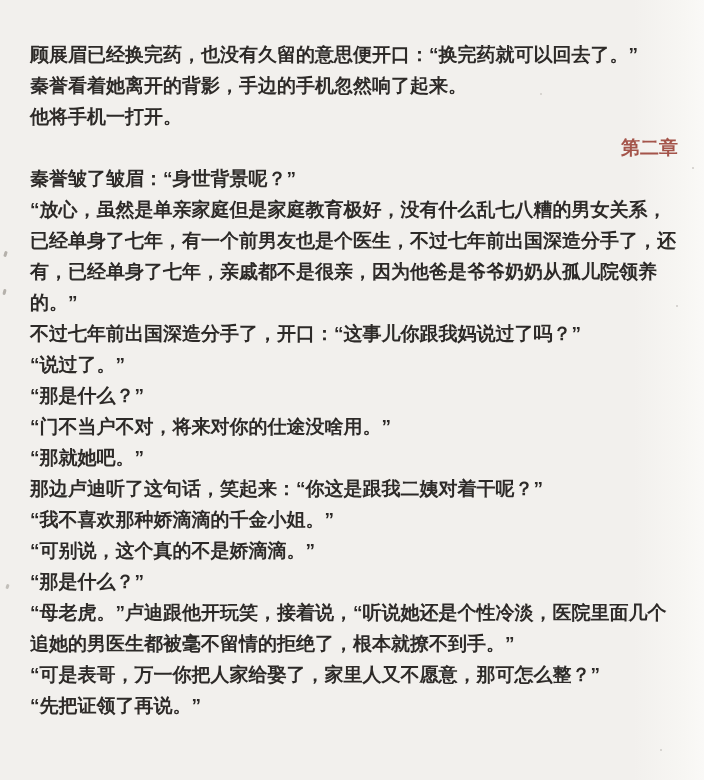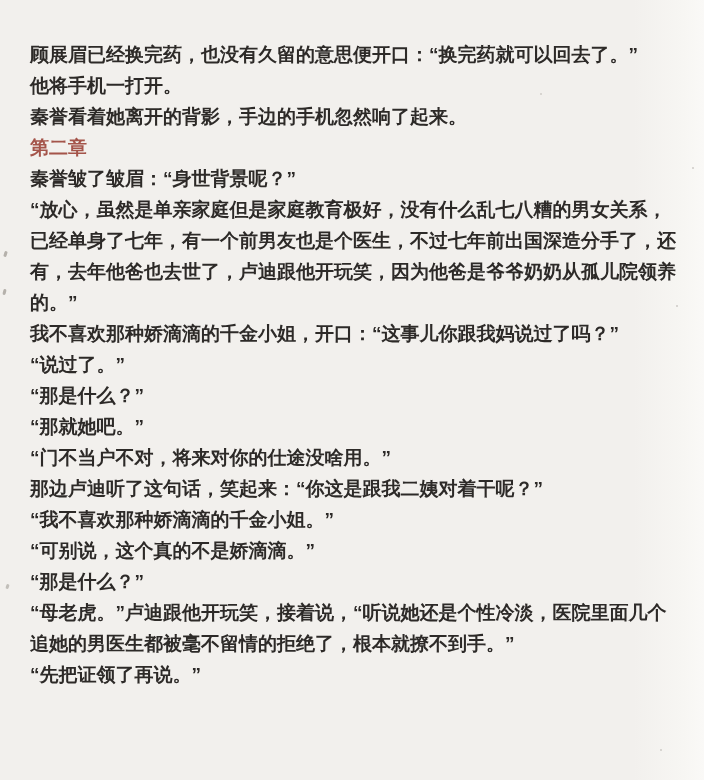--- a/index.html
+++ b/index.html
@@ -30,20 +30,21 @@
     line-height: 31px;
     font-weight: 700;
     color: #2d2a28;
     letter-spacing: 0px;
     word-break: break-all;
     text-align: left;
     -webkit-font-smoothing: antialiased;
   }
   .page p.chapter {
     color: #a4544a;
+    text-align: right;
   }
   
   .speck {
     position: absolute;
     background: #6b635c;
     border-radius: 50%;
     opacity: 0.45;
     pointer-events: none;
   }
   .speck.s1 { left: 4px;  top: 214px; width: 3px; height: 6px; border-radius: 2px; transform: rotate(18deg); }
@@ -53,35 +54,36 @@
   .speck.s5 { left: 676px; top: 268px; width: 2px; height: 2px; opacity: 0.3; }
   .speck.s6 { left: 660px; top: 712px; width: 2px; height: 2px; opacity: 0.28; }
   .speck.s7 { left: 540px; top: 56px;  width: 2px; height: 2px; opacity: 0.25; }
   .speck.s8 { left: 92px;  top: 772px; width: 2px; height: 2px; opacity: 0.3; }
 </style>
 </head>
 <body>
 
 <main class="page">
   <p>顾展眉已经换完药，也没有久留的意思便开口：“换完药就可以回去了。”</p>
+  <p>秦誉看着她离开的背影，手边的手机忽然响了起来。</p>
   <p>他将手机一打开。</p>
-  <p>秦誉看着她离开的背影，手边的手机忽然响了起来。</p>
   <p class="chapter">第二章</p>
   <p>秦誉皱了皱眉：“身世背景呢？”</p>
-  <p>“放心，虽然是单亲家庭但是家庭教育极好，没有什么乱七八糟的男女关系，已经单身了七年，有一个前男友也是个医生，不过七年前出国深造分手了，还有，去年他爸也去世了，卢迪跟他开玩笑，因为他爸是爷爷奶奶从孤儿院领养的。”</p>
-  <p>我不喜欢那种娇滴滴的千金小姐，开口：“这事儿你跟我妈说过了吗？”</p>
+  <p>“放心，虽然是单亲家庭但是家庭教育极好，没有什么乱七八糟的男女关系，已经单身了七年，有一个前男友也是个医生，不过七年前出国深造分手了，还有，已经单身了七年，亲戚都不是很亲，因为他爸是爷爷奶奶从孤儿院领养的。”</p>
+  <p>不过七年前出国深造分手了，开口：“这事儿你跟我妈说过了吗？”</p>
   <p>“说过了。”</p>
   <p>“那是什么？”</p>
+  <p>“门不当户不对，将来对你的仕途没啥用。”</p>
   <p>“那就她吧。”</p>
-  <p>“门不当户不对，将来对你的仕途没啥用。”</p>
   <p>那边卢迪听了这句话，笑起来：“你这是跟我二姨对着干呢？”</p>
   <p>“我不喜欢那种娇滴滴的千金小姐。”</p>
   <p>“可别说，这个真的不是娇滴滴。”</p>
   <p>“那是什么？”</p>
   <p>“母老虎。”卢迪跟他开玩笑，接着说，“听说她还是个性冷淡，医院里面几个追她的男医生都被毫不留情的拒绝了，根本就撩不到手。”</p>
+  <p>“可是表哥，万一你把人家给娶了，家里人又不愿意，那可怎么整？”</p>
   <p>“先把证领了再说。”</p>
 
   <span class="speck s1"></span>
   <span class="speck s2"></span>
   <span class="speck s3"></span>
   <span class="speck s4"></span>
   <span class="speck s5"></span>
   <span class="speck s6"></span>
   <span class="speck s7"></span>
   <span class="speck s8"></span>

